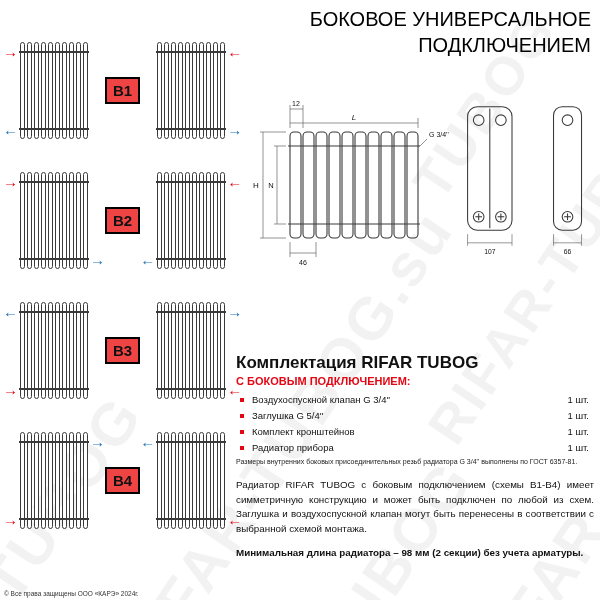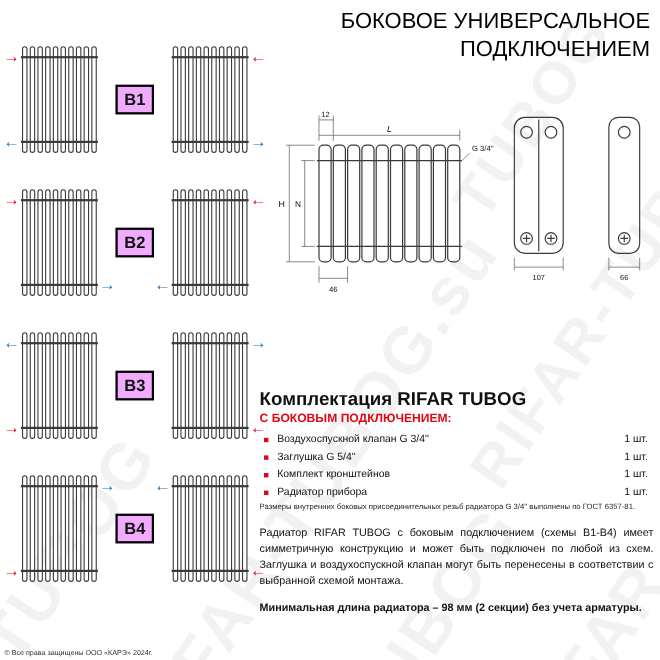--- a/index.html
+++ b/index.html
@@ -27,21 +27,21 @@
 .collector{position:absolute;left:-1px;right:-1px;height:2px;background:var(--line);}
 .collector.top{top:9px;}
 .collector.bot{bottom:9px;}
 .arrow{position:absolute;font-size:15px;font-weight:bold;line-height:1;}
 .arrow.tl{left:-17px;top:2px;}
 .arrow.bl{left:-17px;bottom:2px;}
 .arrow.tr{right:-17px;top:2px;}
 .arrow.br{right:-17px;bottom:2px;}
 .arrow.red{color:var(--red);}
 .arrow.blue{color:var(--blue);}
-.scheme-label{border:2px solid #000;padding:3px 6px;font-size:15px;font-weight:bold;background:#f0abfc;}
+.scheme-label{border:2px solid #000;padding:3px 6px;font-size:15px;font-weight:bold;background:#ef4444;}
 .front-drawing{position:absolute;left:248px;top:96px;}
 .side-drawing{position:absolute;left:456px;top:96px;}
 .drawing-caption{position:absolute;left:250px;top:274px;width:210px;font-size:8px;font-style:italic;color:#222;}
 .kit{position:absolute;left:236px;top:353px;width:357px;}
 .kit-heading{font-size:17px;font-weight:bold;}
 .kit-subheading{font-size:11px;font-weight:bold;color:var(--red);margin-top:2px;}
 .kit-list{list-style:none;margin:7px 4px 0;padding:0;}
 .kit-item{display:flex;align-items:center;font-size:9.5px;margin-bottom:5px;}
 .bullet{width:4px;height:4px;background:var(--red);margin-right:8px;flex:none;}
 .kit-name{flex:1;}

